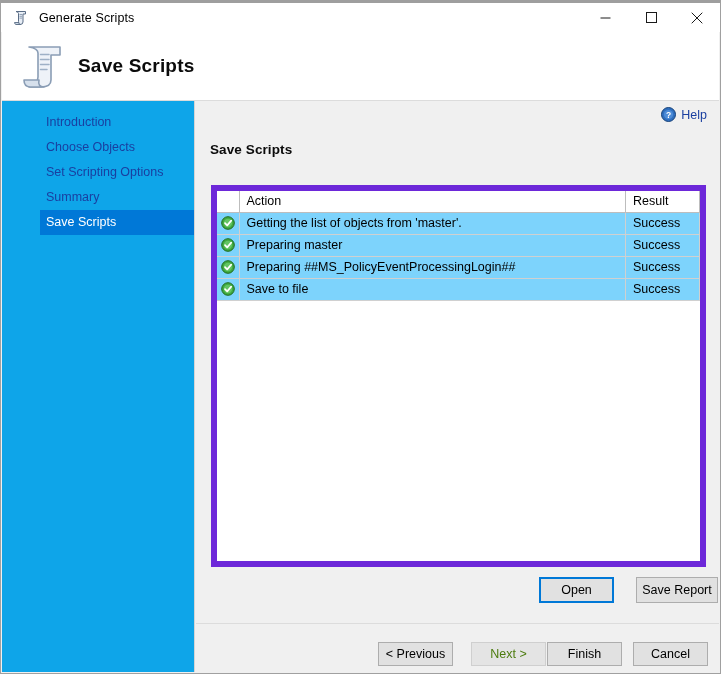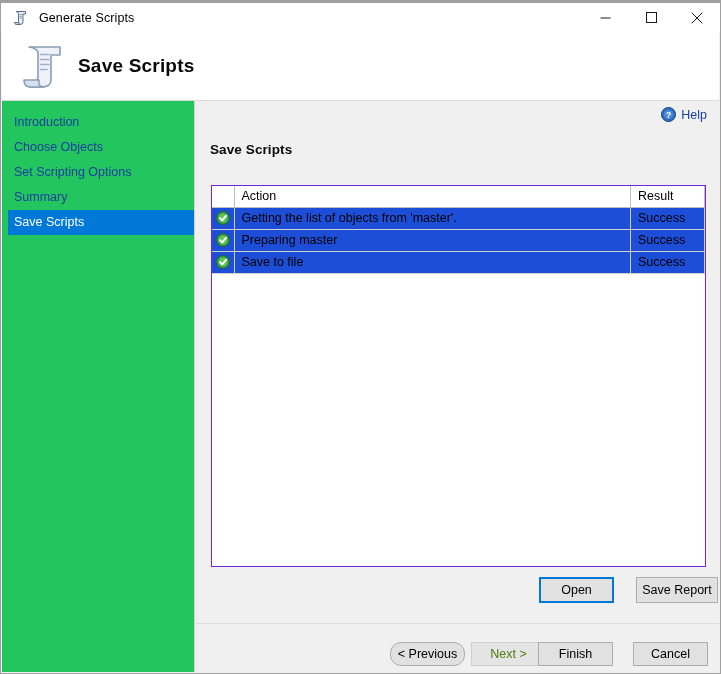--- a/index.html
+++ b/index.html
@@ -93,24 +93,25 @@
     letter-spacing: 0.2px;
   }
 
   
   #sidebar {
     position: absolute;
     left: 1px;
     top: 98px;
     width: 193px;
     bottom: 1px;
-    background: #22c55e;
+    background: #0ea5e9;
     border-right: 1px solid #d4d4d4;
     padding-top: 9px;
     box-sizing: border-box;
+    padding-left: 32px;
   }
   .nav-item {
     height: 25px;
     line-height: 25px;
     padding-left: 12px;
     font-size: 12.5px;
     color: #1a3fa0;
     white-space: nowrap;
     box-sizing: border-box;
   }
@@ -158,21 +159,21 @@
   }
 
   
   #table-wrap {
     position: absolute;
     left: 15px;
     top: 84px;
     width: 495px;
     height: 382px;
     background: #ffffff;
-    border: 1px solid #6d28d9;
+    border: 6px solid #6d28d9;
     box-sizing: border-box;
     overflow: hidden;
   }
   table.grid {
     border-collapse: collapse;
     width: 100%;
     table-layout: fixed;
     font-size: 12.5px;
   }
   table.grid th {
@@ -191,21 +192,21 @@
   table.grid th.col-result { width: 74px; }
   table.grid td {
     height: 22px;
     border-right: 1px solid #d0d0d0;
     border-bottom: 1px solid #d0d0d0;
     padding: 0 0 0 7px;
     vertical-align: middle;
     white-space: nowrap;
     overflow: hidden;
     box-sizing: border-box;
-    background: #1d4ed8;
+    background: #7dd3fc;
   }
   table.grid td.cell-icon {
     width: 22px;
     padding: 0;
     text-align: center;
   }
   table.grid td.cell-result { width: 74px; }
   .ok-icon { display: inline-block; width: 14px; height: 14px; vertical-align: middle; }
 
   
@@ -265,23 +266,23 @@
     top: 523px;
     bottom: 0;
     background: #f0f0f0;
   }
   .nav-btn {
     position: absolute;
     top: 18px;
     width: 75px;
     height: 24px;
   }
-  #prev-btn   { left: 194px; border-radius: 11px; }
+  #prev-btn   { left: 182px; }
   #next-btn   { left: 275px; }
-  #finish-btn { left: 342px; }
+  #finish-btn { left: 351px; }
   #cancel-btn { left: 437px; }
 </style>
 </head>
 <body>
 
 <div id="window">
 
   <div id="titlebar">
     <span id="title-icon">
       <svg width="18" height="18" viewBox="0 0 18 18">
@@ -371,20 +372,29 @@
                   </svg></span></td>
               <td>Preparing master</td>
               <td class="cell-result">Success</td>
             </tr>
             <tr>
               <td class="cell-icon"><span class="ok-icon"><svg width="14" height="14" viewBox="0 0 14 14">
                     <circle cx="7" cy="7" r="6.3" fill="#3fa93f" stroke="#1f6b1f" stroke-width="1"></circle>
                     <circle cx="7" cy="7" r="4.2" fill="#63c463"></circle>
                     <path d="M4 7.2 L6.2 9.4 L10.2 4.6" fill="none" stroke="#ffffff" stroke-width="1.7" stroke-linecap="round" stroke-linejoin="round"></path>
                   </svg></span></td>
+              <td>Preparing ##MS_PolicyEventProcessingLogin##</td>
+              <td class="cell-result">Success</td>
+            </tr>
+            <tr>
+              <td class="cell-icon"><span class="ok-icon"><svg width="14" height="14" viewBox="0 0 14 14">
+                    <circle cx="7" cy="7" r="6.3" fill="#3fa93f" stroke="#1f6b1f" stroke-width="1"></circle>
+                    <circle cx="7" cy="7" r="4.2" fill="#63c463"></circle>
+                    <path d="M4 7.2 L6.2 9.4 L10.2 4.6" fill="none" stroke="#ffffff" stroke-width="1.7" stroke-linecap="round" stroke-linejoin="round"></path>
+                  </svg></span></td>
               <td>Save to file</td>
               <td class="cell-result">Success</td>
             </tr>
           </tbody>
       </table>
     </div>
 
     <button class="btn focused" id="open-btn">Open</button>
     <button class="btn" id="savereport-btn">Save Report</button>
 

